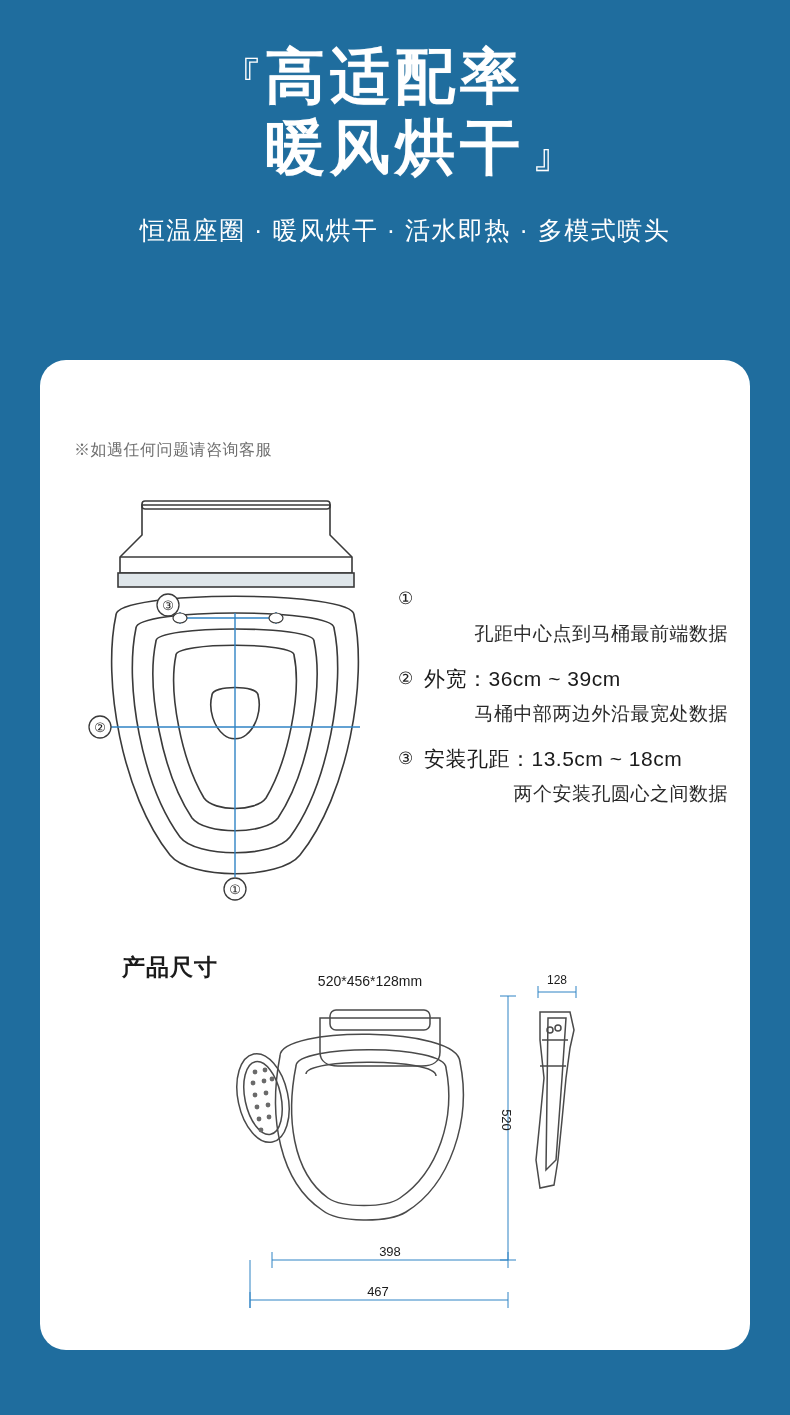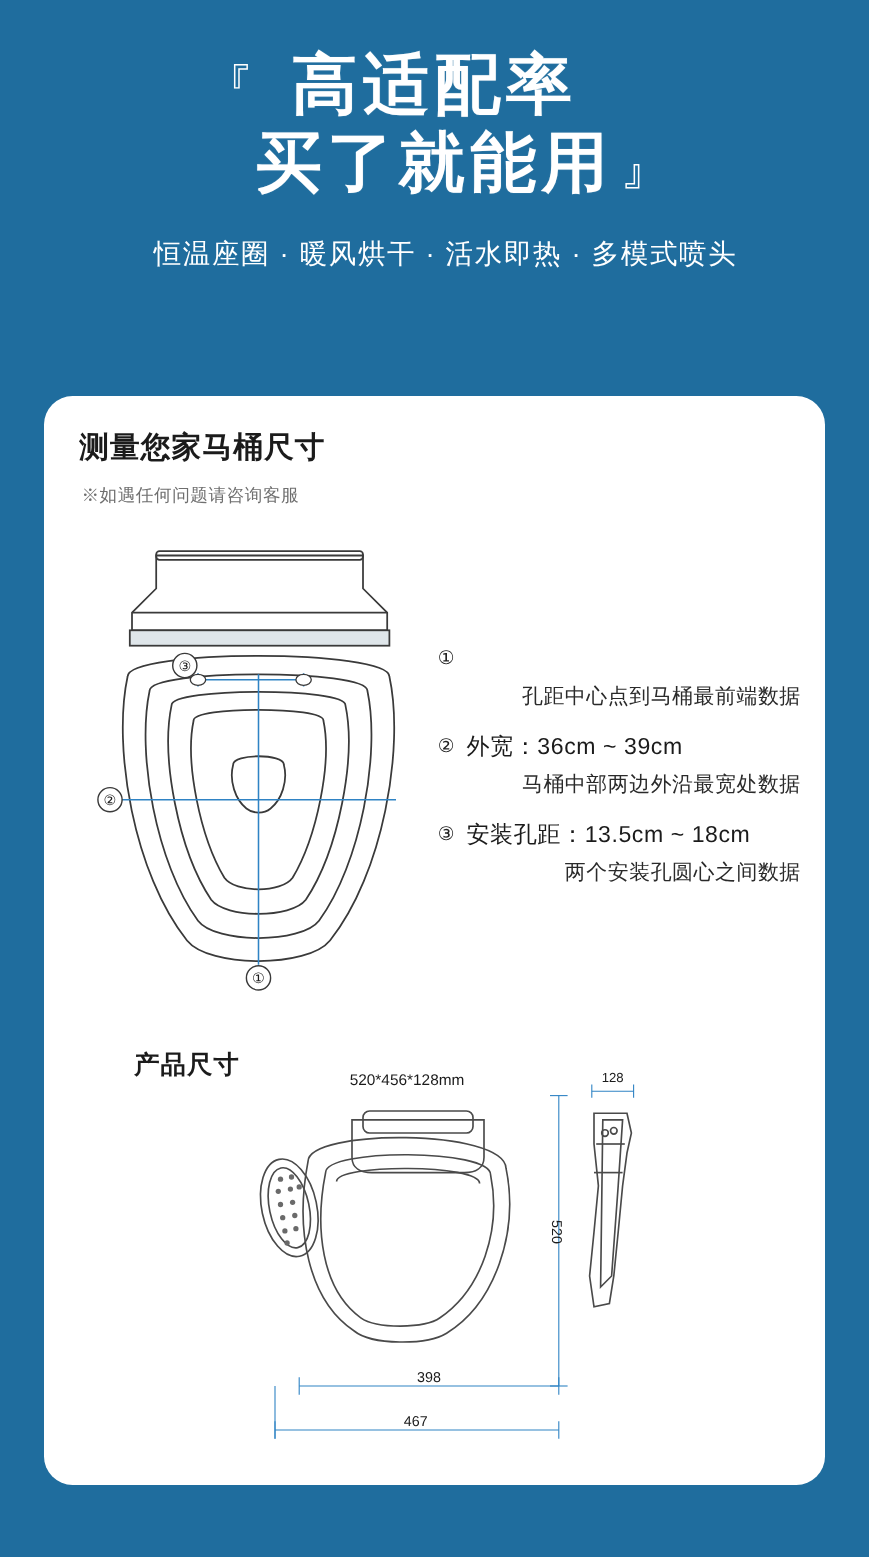--- a/index.html
+++ b/index.html
@@ -142,29 +142,28 @@
     height: 360px;
   }
 </style>
 </head>
 <body>
 
 <div class="header">
   <div class="title-wrap">
     <span class="quote-open">『</span>
     <div class="title-line">高适配率</div>
-    <div class="title-line">买了就能用</div>
+    <div class="title-line">暖风烘干</div>
     <span class="quote-close">』</span>
   </div>
   <div class="subtitle">恒温座圈 · 暖风烘干 · 活水即热 · 多模式喷头</div>
 </div>
 
 <div class="card">
 
-  <div class="card-title">测量您家马桶尺寸</div>
   <div class="card-note">※如遇任何问题请咨询客服</div>
 
   <div class="toilet-fig">
     <svg width="310" height="420" viewBox="0 0 310 420" xmlns="http://www.w3.org/2000/svg">
       <g fill="none" stroke="#3a3a3a" stroke-width="1.6">
 
         <path d="M62,10 L62,40 L40,62 L40,78 L272,78 L272,62 L250,40 L250,10 Z"></path>
         <rect x="62" y="6" width="188" height="8" rx="3"></rect>
         <line x1="40" y1="62" x2="272" y2="62"></line>
 

